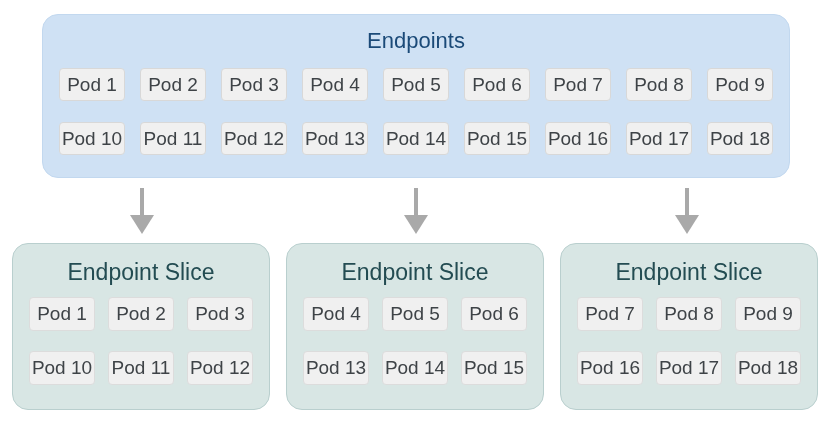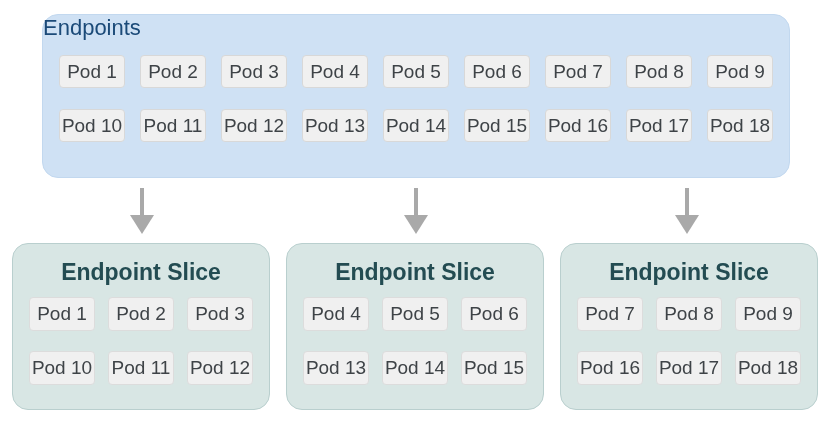--- a/index.html
+++ b/index.html
@@ -22,20 +22,22 @@
     left: 42px;
     top: 14px;
     width: 748px;
     height: 164px;
     background: #cfe1f4;
     border: 1px solid #c2d8ef;
     border-radius: 16px;
     box-sizing: border-box;
   }
   .ep-title {
+    margin-top: 13px;
+    text-align: center;
     font-size: 22px;
     line-height: 26px;
     font-weight: 500;
     color: #1b4a78;
   }
   .pod-grid-9 {
     display: grid;
     grid-template-columns: repeat(9, 1fr);
     column-gap: 15px;
     row-gap: 21px;
@@ -73,21 +75,21 @@
     background: #d8e6e4;
     border: 1.5px solid #b9cfce;
     border-radius: 16px;
     box-sizing: border-box;
   }
   .slice-title {
     margin-top: 13px;
     text-align: center;
     font-size: 23px;
     line-height: 30px;
-    font-weight: 700;
+    font-weight: 400;
     color: #234c52;
   }
   .pod-grid-3 {
     display: grid;
     grid-template-columns: repeat(3, 1fr);
     column-gap: 13px;
     row-gap: 20px;
     padding: 0 16px;
     margin-top: 10px;
   }

